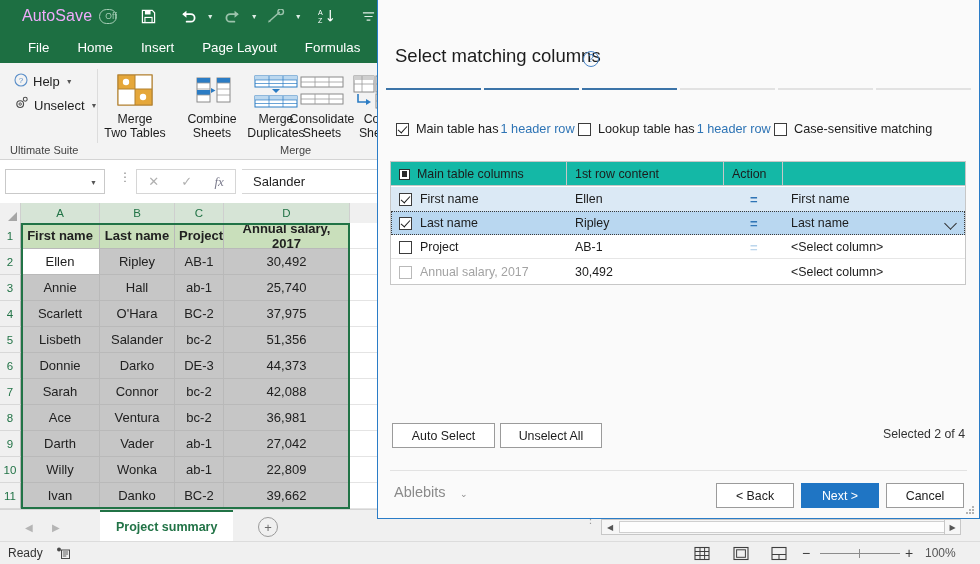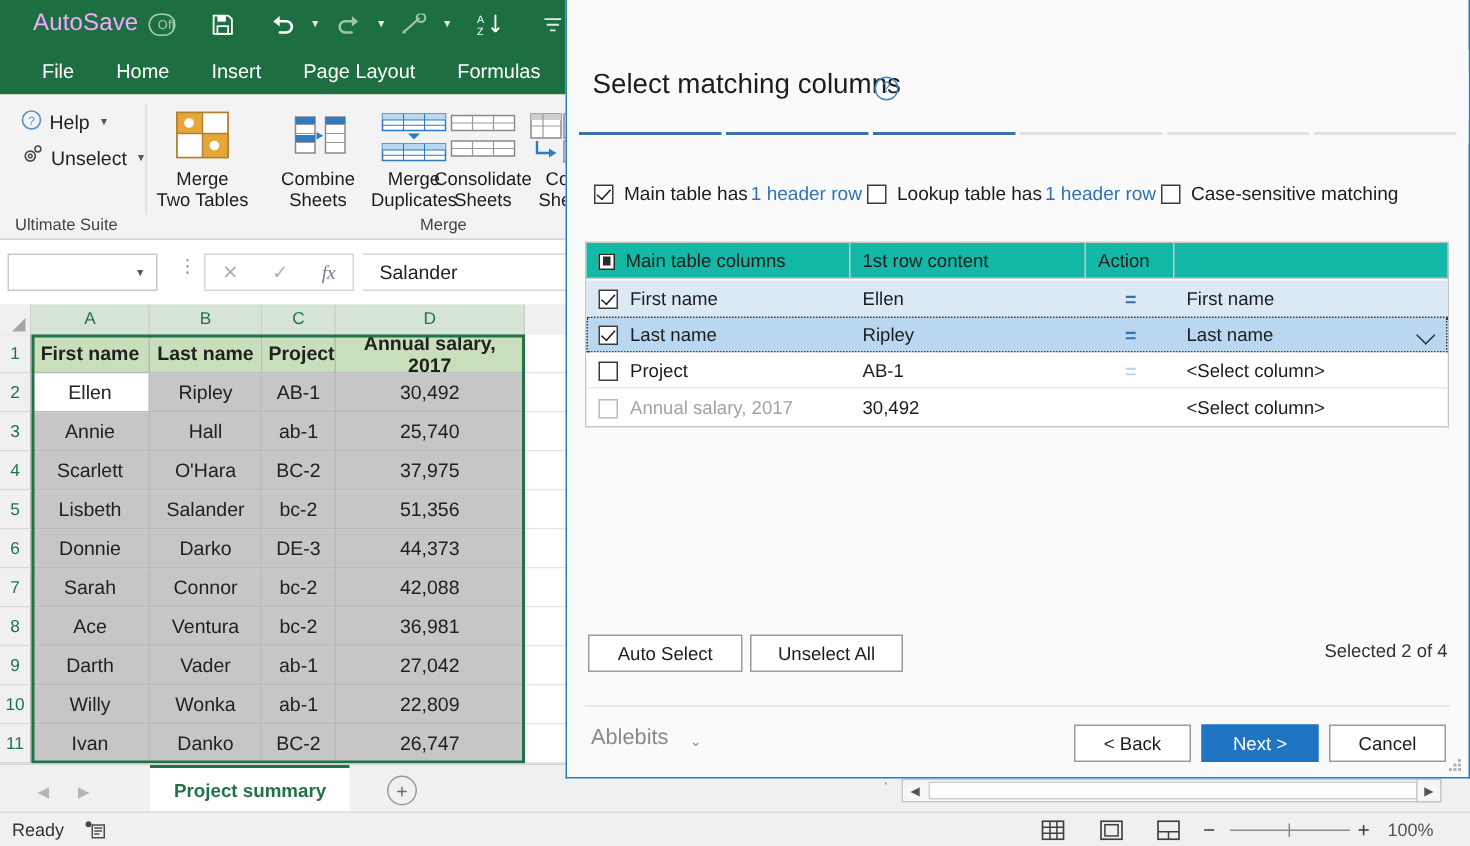--- a/index.html
+++ b/index.html
@@ -500,21 +500,21 @@
       <div class="cell sel" style="left:21px;top:280px;width:79px;height:26px;">
           <span class="ctext">Ivan</span>
         </div>
       <div class="cell sel" style="left:100px;top:280px;width:75px;height:26px;">
           <span class="ctext">Danko</span>
         </div>
       <div class="cell sel" style="left:175px;top:280px;width:49px;height:26px;">
           <span class="ctext">BC-2</span>
         </div>
       <div class="cell sel" style="left:224px;top:280px;width:126px;height:26px;">
-          <span class="ctext">26,747</span>
+          <span class="ctext">39,662</span>
         </div>
       <div class="cell blank" style="left:350px;top:280px;width:30px;height:26px;"></div>
 
       <div class="selbox" style="left:21px;top:20px;width:329px;height:286px;"></div>
     </div>
 
     <div class="tabbar">
       <span class="navarrow" style="left:25px;">◀</span>
       <span class="navarrow" style="left:52px;">▶</span>
       <div class="sheettab">Project summary</div>

